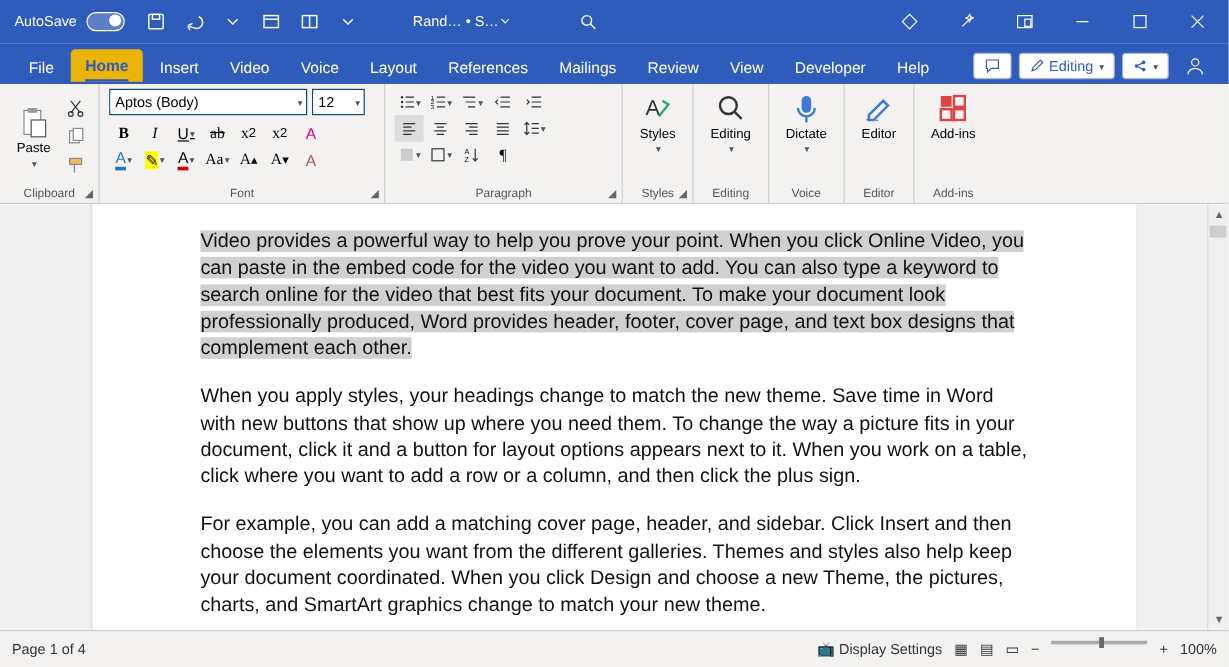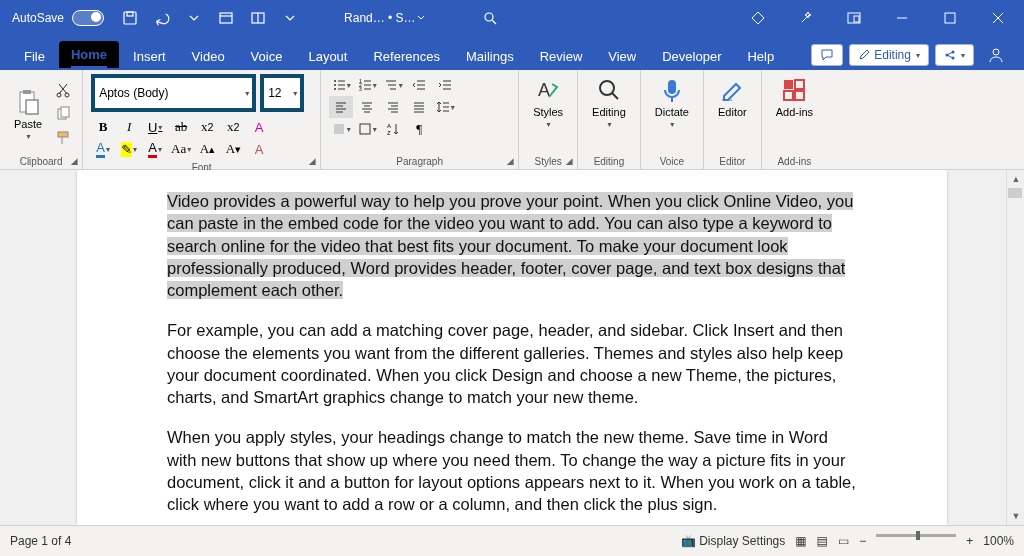--- a/index.html
+++ b/index.html
@@ -11,33 +11,33 @@
 .title-icons{display:flex;gap:4px;margin-left:4px}
 .title-icon{width:28px;height:28px;display:flex;align-items:center;justify-content:center;cursor:pointer}
 .title-icon svg{width:16px;height:16px;fill:none;stroke:#fff;stroke-width:1.2}
 .doc-title{flex:0 0 auto;margin-left:40px;display:flex;align-items:center;gap:0}
 .spacer{flex:1}
 .win-icons{display:flex;gap:4px;margin-left:auto}
 .win-icon{width:44px;height:36px;display:flex;align-items:center;justify-content:center;cursor:pointer}
 .win-icon svg{width:14px;height:14px;fill:none;stroke:#fff;stroke-width:1}
 .tab-row{background:#2f5cba;height:34px;display:flex;align-items:flex-end;padding:0 12px;gap:2px}
 .tab{padding:6px 12px;color:#fff;font-size:13px;cursor:pointer}
-.tab.active{background:#000000;color:#2f5cba;border-radius:4px 4px 0 0;border-bottom:2px solid #2f5cba;font-weight:600;position:relative}
+.tab.active{background:#eab308;color:#2f5cba;border-radius:4px 4px 0 0;border-bottom:2px solid #2f5cba;font-weight:600;position:relative}
 .tab.active::after{content:"";position:absolute;bottom:0;left:12px;right:12px;height:2px;background:#2f5cba}
 .tab-right{margin-left:auto;display:flex;gap:6px;padding-bottom:4px}
 .tab-btn{background:#fff;border:1px solid #a5b5d7;border-radius:3px;padding:3px 8px;display:flex;align-items:center;gap:4px;font-size:12px;cursor:pointer;color:#2f5cba}
 .ribbon{background:#f3f2f1;height:100px;display:flex;border-bottom:1px solid #d0d0d0}
 .group{border-right:1px solid #d0d0d0;padding:4px 8px 2px;display:flex;flex-direction:column;position:relative}
 .group-label{font-size:10px;color:#555;text-align:center;margin-top:auto;padding-top:2px}
 .group-content{display:flex;gap:4px;flex:1}
 .big-btn{display:flex;flex-direction:column;align-items:center;justify-content:center;padding:2px 6px;cursor:pointer;font-size:11px;gap:2px}
 .big-btn svg{width:28px;height:28px}
 .small-col{display:flex;flex-direction:column;gap:2px;justify-content:center}
 .small-icon{width:22px;height:22px;display:flex;align-items:center;justify-content:center;cursor:pointer}
-.combo{display:flex;border:4px solid #0c4a6e;background:#fff;height:38px;font-size:12px;align-items:center}
+.combo{display:flex;border:1px solid #0c4a6e;background:#fff;height:22px;font-size:12px;align-items:center}
 .combo input{border:none;outline:none;padding:0 4px;font-size:12px;width:100%}
 .font-row{display:flex;gap:4px;margin-bottom:4px}
 .btn-row{display:flex;gap:2px}
 .fmt-btn{width:24px;height:22px;display:flex;align-items:center;justify-content:center;cursor:pointer;font-size:13px;font-family:"Times New Roman",serif}
 .launcher{position:absolute;bottom:2px;right:2px;width:12px;height:12px;cursor:pointer;font-size:9px;color:#666;display:flex;align-items:center;justify-content:center}
 .doc-area{flex:1;background:#f0f0f0;display:flex;overflow:hidden;position:relative}
 .page{background:#fff;margin:0 auto;width:870px;padding:20px 90px 20px 90px;box-shadow:0 0 3px rgba(0,0,0,.2);font-size:16.5px;line-height:1.35;color:#111}
 .page p{margin-bottom:18px}
 .highlight{background:#d0d0d0}
 .vscroll{position:absolute;right:0;top:0;bottom:0;width:18px;background:#f0f0f0;border-left:1px solid #ddd}
@@ -424,22 +424,22 @@
         </svg>
         <span>Add-ins</span>
       </div>
     <div class="group-label">Add-ins</div>
   </div>
 </div>
 
 <div class="doc-area">
   <div class="page">
     <p><span class="highlight">Video provides a powerful way to help you prove your point. When you click Online Video, you can paste in the embed code for the video you want to add. You can also type a keyword to search online for the video that best fits your document. To make your document look professionally produced, Word provides header, footer, cover page, and text box designs that complement each other. </span></p>
+    <p>When you apply styles, your headings change to match the new theme. Save time in Word with new buttons that show up where you need them. To change the way a picture fits in your document, click it and a button for layout options appears next to it. When you work on a table, click where you want to add a row or a column, and then click the plus sign.</p>
     <p>For example, you can add a matching cover page, header, and sidebar. Click Insert and then choose the elements you want from the different galleries. Themes and styles also help keep your document coordinated. When you click Design and choose a new Theme, the pictures, charts, and SmartArt graphics change to match your new theme.</p>
-    <p>When you apply styles, your headings change to match the new theme. Save time in Word with new buttons that show up where you need them. To change the way a picture fits in your document, click it and a button for layout options appears next to it. When you work on a table, click where you want to add a row or a column, and then click the plus sign.</p>
   </div>
   <div class="vscroll">
     <div class="vscroll-arr" style="top:0">▲</div>
     <div class="vscroll-thumb"></div>
     <div class="vscroll-arr" style="bottom:0">▼</div>
   </div>
 </div>
 
 <div class="status">
   <span>Page 1 of 4</span>

